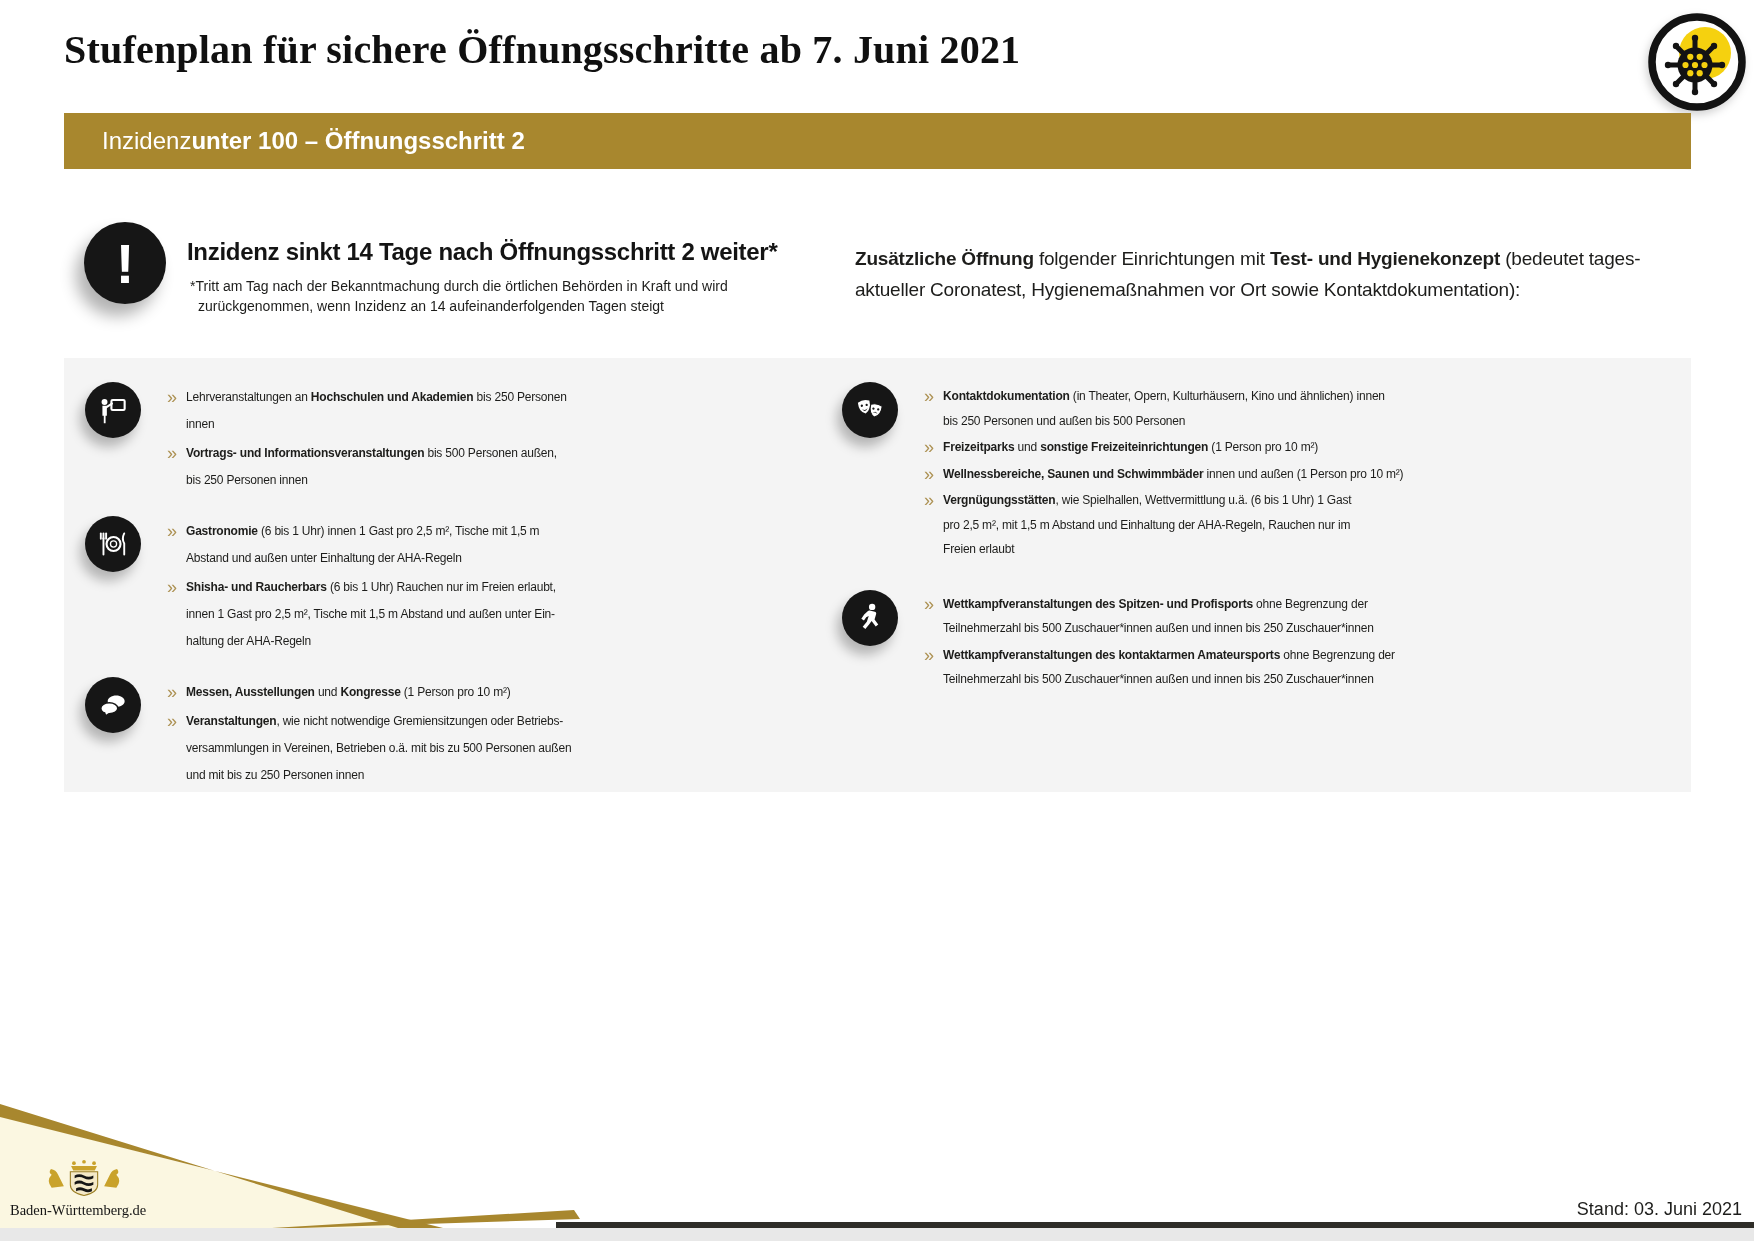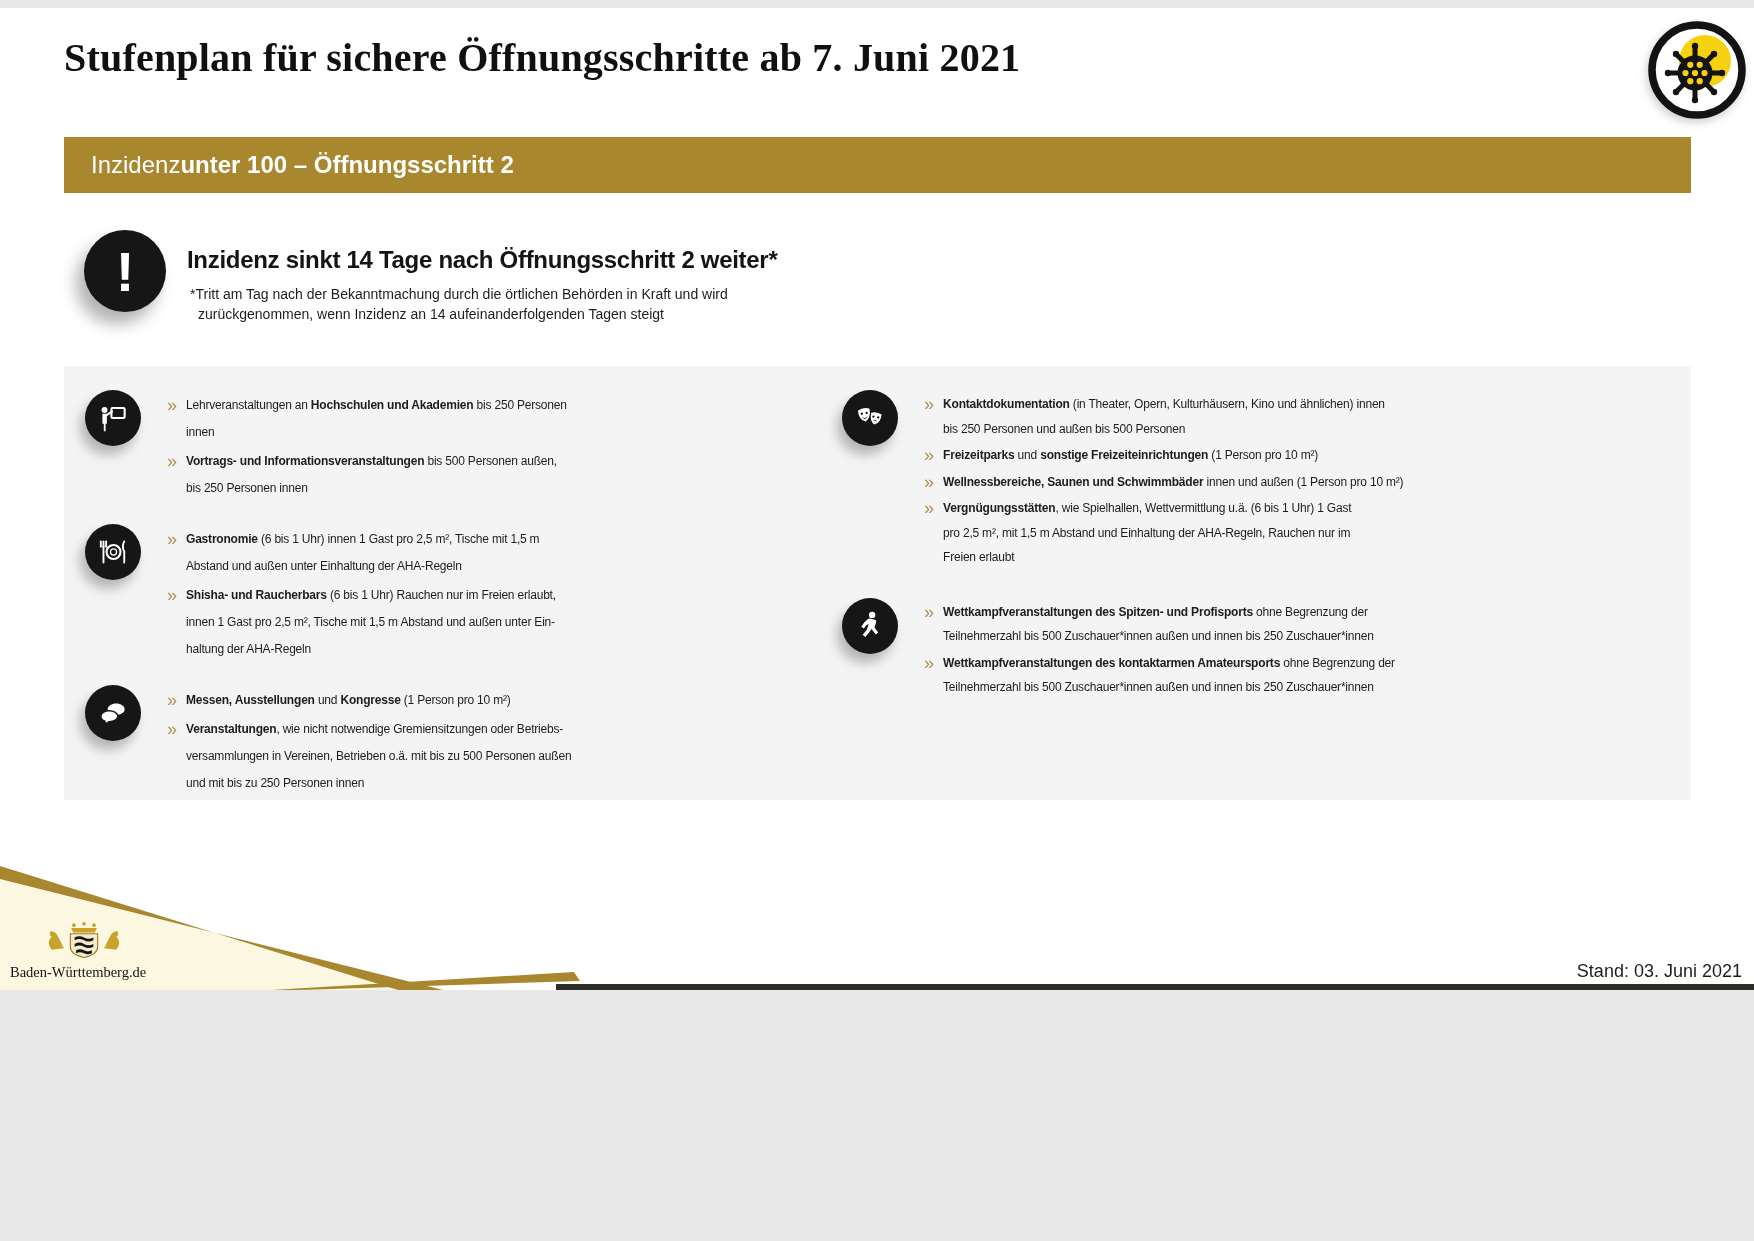--- a/index.html
+++ b/index.html
@@ -1,27 +1,27 @@
 <!DOCTYPE html>
 <html lang="de"><head>
 <meta charset="utf-8">
 <style>
   html,body{margin:0;padding:0;background:#e8e8e8;}
-  .page{position:relative;width:1754px;height:982px;background:#ffffff;overflow:hidden;
-        font-family:"Liberation Sans", sans-serif;color:#1d1d1b;margin-top:8px;}
+  .page{position:relative;width:1754px;height:1228px;background:#ffffff;overflow:hidden;
+        font-family:"Liberation Sans", sans-serif;color:#1d1d1b;}
 
   
   .title{position:absolute;left:64px;top:26px;font-family:"Liberation Serif", serif;
          font-weight:700;font-size:40px;letter-spacing:.2px;color:#101010;}
   .virus-logo{position:absolute;left:1645px;top:10px;width:104px;height:104px;
               filter:drop-shadow(-2px 4px 4px rgba(0,0,0,.18));}
 
   
-  .banner{position:absolute;left:64px;top:129px;width:1627px;height:56px;background:#A8872E;
-          display:flex;align-items:center;padding-left:27px;box-sizing:border-box;
+  .banner{position:absolute;left:64px;top:113px;width:1627px;height:56px;background:#A8872E;
+          display:flex;align-items:center;padding-left:38px;box-sizing:border-box;
           color:#ffffff;font-size:24px;}
   .banner b{font-weight:700;}
 
   
   .warn-circle{position:absolute;left:84px;top:222px;width:82px;height:82px;border-radius:50%;
                background:#161616;color:#ffffff;display:flex;align-items:center;justify-content:center;
                font-size:56px;font-weight:700;box-shadow:-8px 12px 16px rgba(0,0,0,.30);}
   .cond-heading{position:absolute;left:187px;top:238px;font-size:24px;font-weight:700;
                 letter-spacing:-.3px;color:#141414;}
   .cond-footnote{position:absolute;left:190px;top:276px;font-size:14px;line-height:20px;
@@ -108,20 +108,22 @@
   <div class="banner">
     <span>Inzidenz </span>
       <b>unter 100 – Öffnungsschritt 2</b>
   </div>
 
   <div class="warn-circle">!</div>
   <div class="cond-heading">Inzidenz sinkt 14 Tage nach Öffnungsschritt 2 weiter*</div>
   <div class="cond-footnote">*Tritt am Tag nach der Bekanntmachung durch die örtlichen Behörden in Kraft und wird
 zurückgenommen, wenn Inzidenz an 14 aufeinanderfolgenden Tagen steigt</div>
 
+  <div class="intro"><b>Zusätzliche Öffnung</b><span> folgender Einrichtungen mit </span><b>Test- und Hygienekonzept</b><span> (bedeutet tages-
+aktueller Coronatest, Hygienemaßnahmen vor Ort sowie Kontaktdokumentation):</span></div>
 
   <div class="panel">
     <div class="col-left" id="left-col">
         <div class="group left">
           <div class="icon-circle">
             <svg viewBox="0 0 34 34" width="36" height="36">
               <rect x="15.5" y="7.5" width="12.5" height="9.5" rx="1.2" fill="none" stroke="#fff" stroke-width="2"></rect>
               <circle cx="9" cy="9.5" r="2.8" fill="#fff"></circle>
               <line x1="10.5" y1="14.5" x2="16" y2="11" stroke="#fff" stroke-width="2" stroke-linecap="round"></line>
               <path d="M7 13 h4.2 v9.5 h-1.2 v7 h-1.7 v-7 h-1.3 z" fill="#fff"></path>

